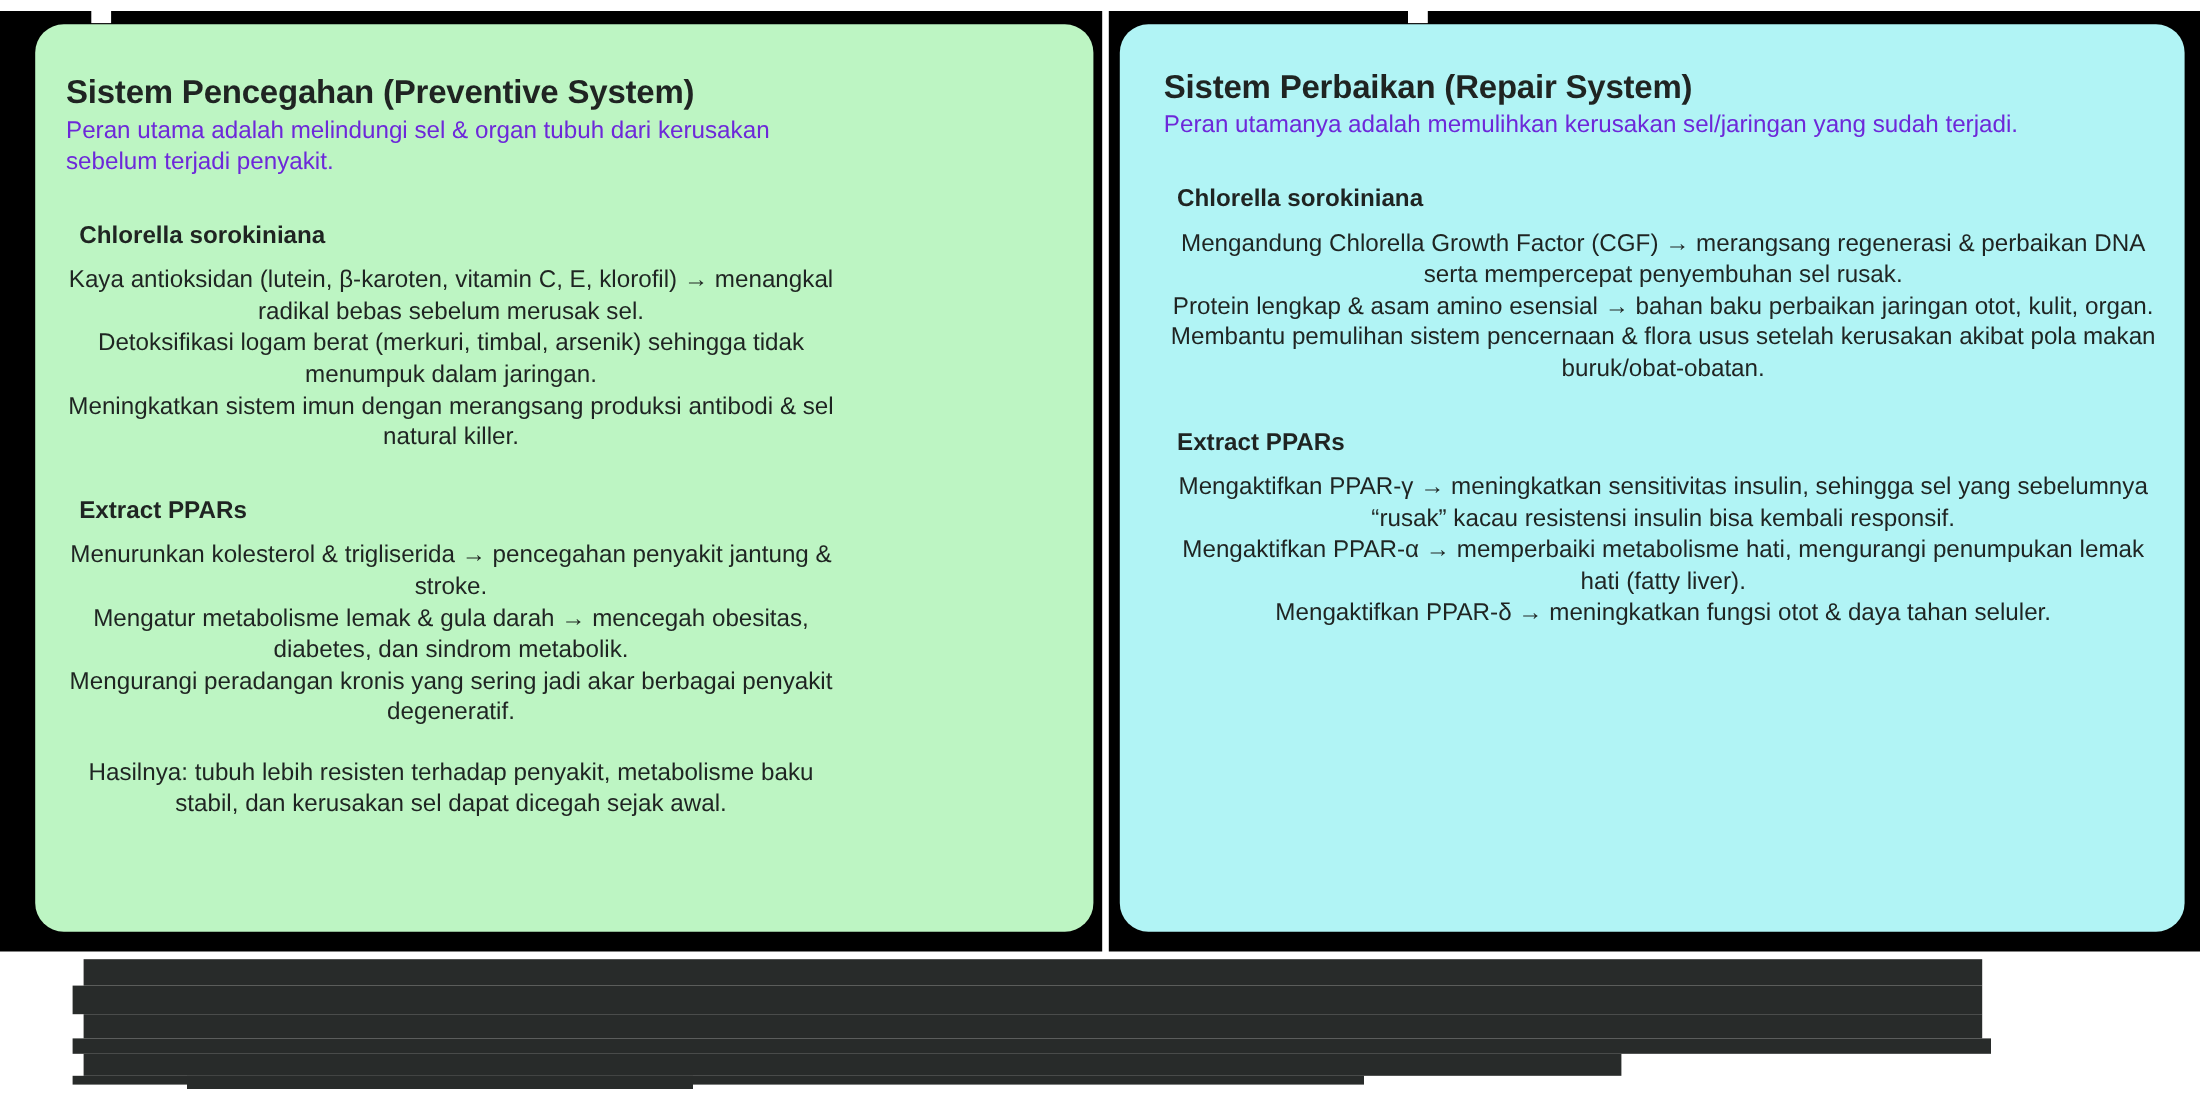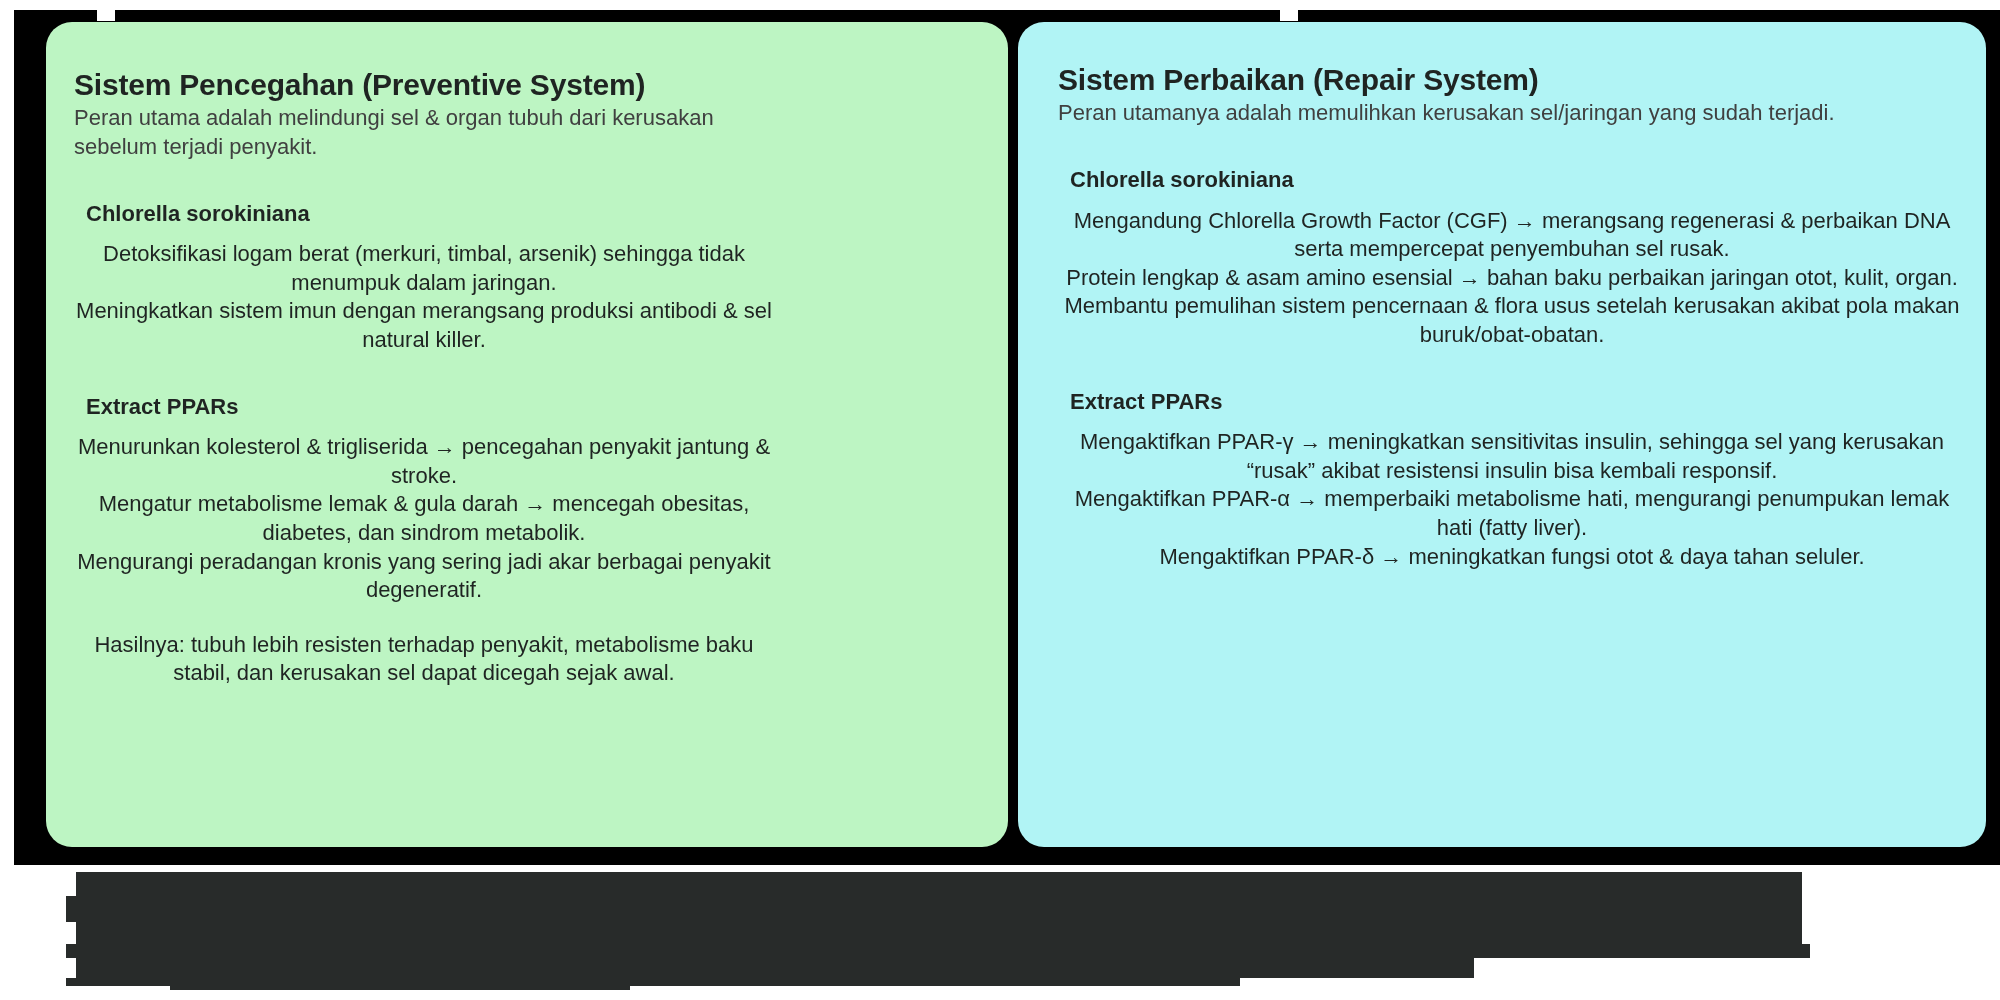--- a/index.html
+++ b/index.html
@@ -30,21 +30,21 @@
     height: 870px;
   }
 
   .panel-frame {
     position: absolute;
     top: 10px;
     background: #000000;
     box-sizing: border-box;
   }
 
-  .panel-frame.left  { left: 14px;    width: 1002px; height: 855px; }
+  .panel-frame.left  { left: 0px;    width: 1002px; height: 855px; }
   .panel-frame.right { left: 1008px; width: 992px;  height: 855px; }
 
   .panel-card {
     position: absolute;
     border-radius: 26px;
     box-sizing: border-box;
     overflow: hidden;
   }
 
   .panel-frame.left .panel-card {
@@ -93,21 +93,21 @@
     line-height: 1.18;
     margin: 0 0 2px 0;
     letter-spacing: -0.2px;
     color: #1f2422;
   }
 
   .lead {
     font-size: 22px;
     line-height: 1.30;
     margin: 0;
-    color: #404040;
+    color: #6d28d9;
   }
 
   .sect-head {
     font-size: 22px;
     font-weight: bold;
     line-height: 1.30;
     margin: 12px;
     color: #1f2422;
   }
 
@@ -173,20 +173,21 @@
       <div class="panel-card">
         <div class="panel-body">
 
           <h1 class="card-title">Sistem Pencegahan (Preventive System)</h1>
 
           <p class="lead left-col">Peran utama adalah melindungi sel &amp; organ tubuh dari kerusakan sebelum terjadi penyakit.</p>
 
           <div class="gap"></div>
 
           <h2 class="sect-head">Chlorella sorokiniana</h2>
+          <p class="body-line left-col">Kaya antioksidan (lutein, β-karoten, vitamin C, E, klorofil) → menangkal radikal bebas sebelum merusak sel.</p>
           <p class="body-line left-col">Detoksifikasi logam berat (merkuri, timbal, arsenik) sehingga tidak menumpuk dalam jaringan.</p>
           <p class="body-line left-col">Meningkatkan sistem imun dengan merangsang produksi antibodi &amp; sel natural killer.</p>
 
           <div class="gap"></div>
 
           <h2 class="sect-head">Extract PPARs</h2>
           <p class="body-line left-col">Menurunkan kolesterol &amp; trigliserida → pencegahan penyakit jantung &amp; stroke.</p>
           <p class="body-line left-col">Mengatur metabolisme lemak &amp; gula darah → mencegah obesitas, diabetes, dan sindrom metabolik.</p>
           <p class="body-line left-col">Mengurangi peradangan kronis yang sering jadi akar berbagai penyakit degeneratif.</p>
 
@@ -210,21 +211,21 @@
           <div class="gap"></div>
 
           <h2 class="sect-head">Chlorella sorokiniana</h2>
           <p class="body-line">Mengandung Chlorella Growth Factor (CGF) → merangsang regenerasi &amp; perbaikan DNA serta mempercepat penyembuhan sel rusak.</p>
           <p class="body-line">Protein lengkap &amp; asam amino esensial → bahan baku perbaikan jaringan otot, kulit, organ.</p>
           <p class="body-line">Membantu pemulihan sistem pencernaan &amp; flora usus setelah kerusakan akibat pola makan buruk/obat-obatan.</p>
 
           <div class="gap"></div>
 
           <h2 class="sect-head">Extract PPARs</h2>
-          <p class="body-line">Mengaktifkan PPAR-γ → meningkatkan sensitivitas insulin, sehingga sel yang kerusakan “rusak” akibat resistensi insulin bisa kembali responsif.</p>
+          <p class="body-line">Mengaktifkan PPAR-γ → meningkatkan sensitivitas insulin, sehingga sel yang sebelumnya “rusak” kacau resistensi insulin bisa kembali responsif.</p>
           <p class="body-line">Mengaktifkan PPAR-α → memperbaiki metabolisme hati, mengurangi penumpukan lemak hati (fatty liver).</p>
           <p class="body-line">Mengaktifkan PPAR-δ → meningkatkan fungsi otot &amp; daya tahan seluler.</p>
 
           <div class="gap"></div>
 
 
         </div>
       </div>
     </div>
 

